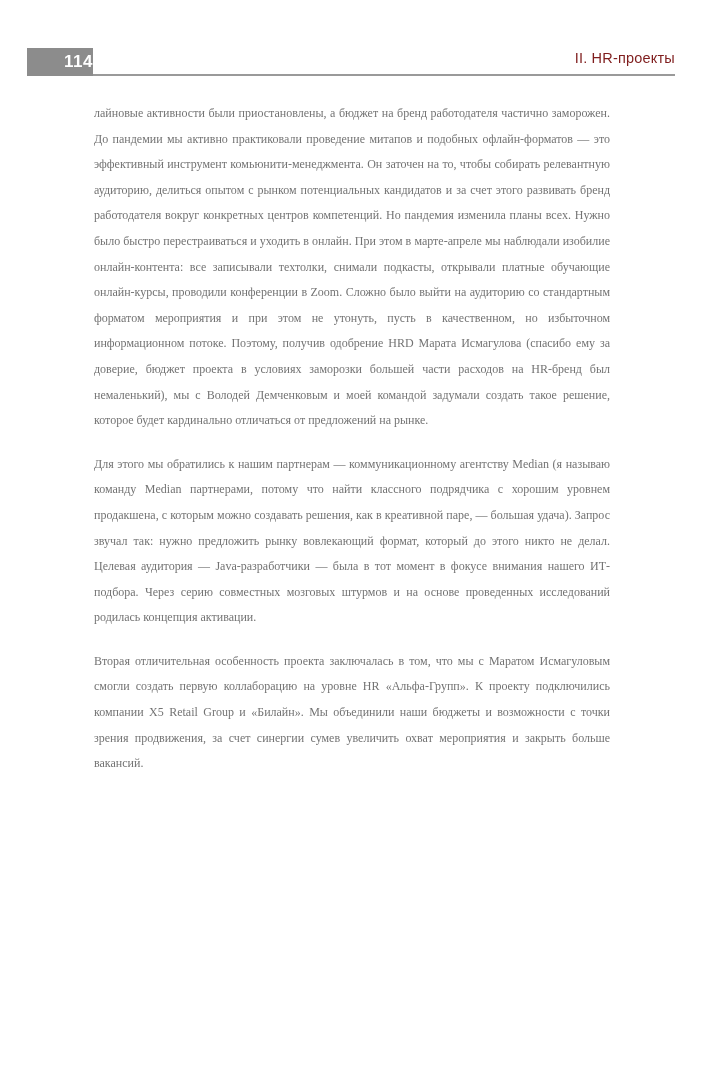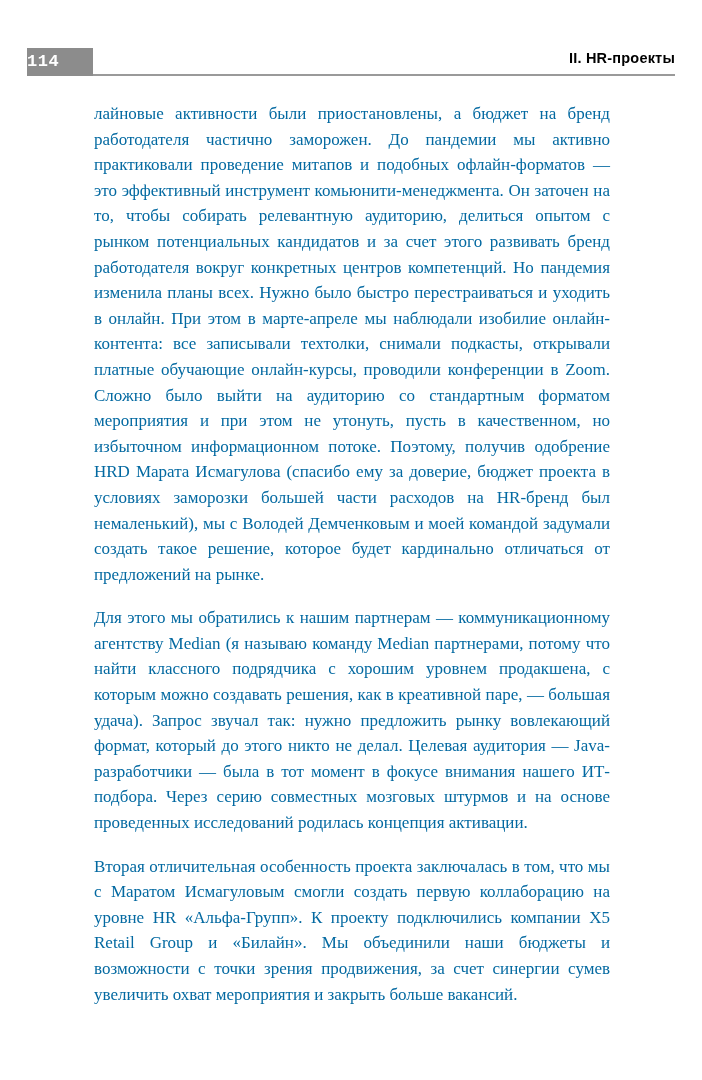--- a/index.html
+++ b/index.html
@@ -36,60 +36,60 @@
     height: 28px;
     background: #8c8c8c;
   }
   .folio-num {
     position: absolute;
     left: 27px;
     top: 0;
     width: 66px;
     height: 28px;
     line-height: 28px;
-    text-align: left;
+    text-align: right;
     color: #ffffff;
-    font-family: Liberation Mono, monospace;
+    font-family: Liberation Sans, sans-serif;
     font-size: 17px;
     font-weight: 700;
     letter-spacing: 0.5px;
   }
   .header-rule {
     position: absolute;
     left: 93px;
     right: 27px;
     top: 26px;
     height: 2px;
     background: #9a9a9a;
   }
   .header-title {
     position: absolute;
     right: 27px;
     top: 2px;
     font-family: "Liberation Sans", sans-serif;
     font-size: 14.5px;
-    font-weight: 700;
-    color: #000000;
+    font-weight: 400;
+    color: #7f1d1d;
     letter-spacing: 0.2px;
   }
   
   .column {
     position: absolute;
     left: 94px;
     top: 101px;
     width: 516px;
   }
   p {
     margin: 0 0 18px 0;
-    font-size: 17px;
+    font-size: 12px;
     line-height: 25.6px;
     text-align: justify;
     text-justify: inter-word;
     hyphens: manual;
-    color: #0369a1;
+    color: #737373;
   }
   p:last-child {
     margin-bottom: 0;
   }
 </style>
 </head>
 <body>
 
 <div class="page">
 

